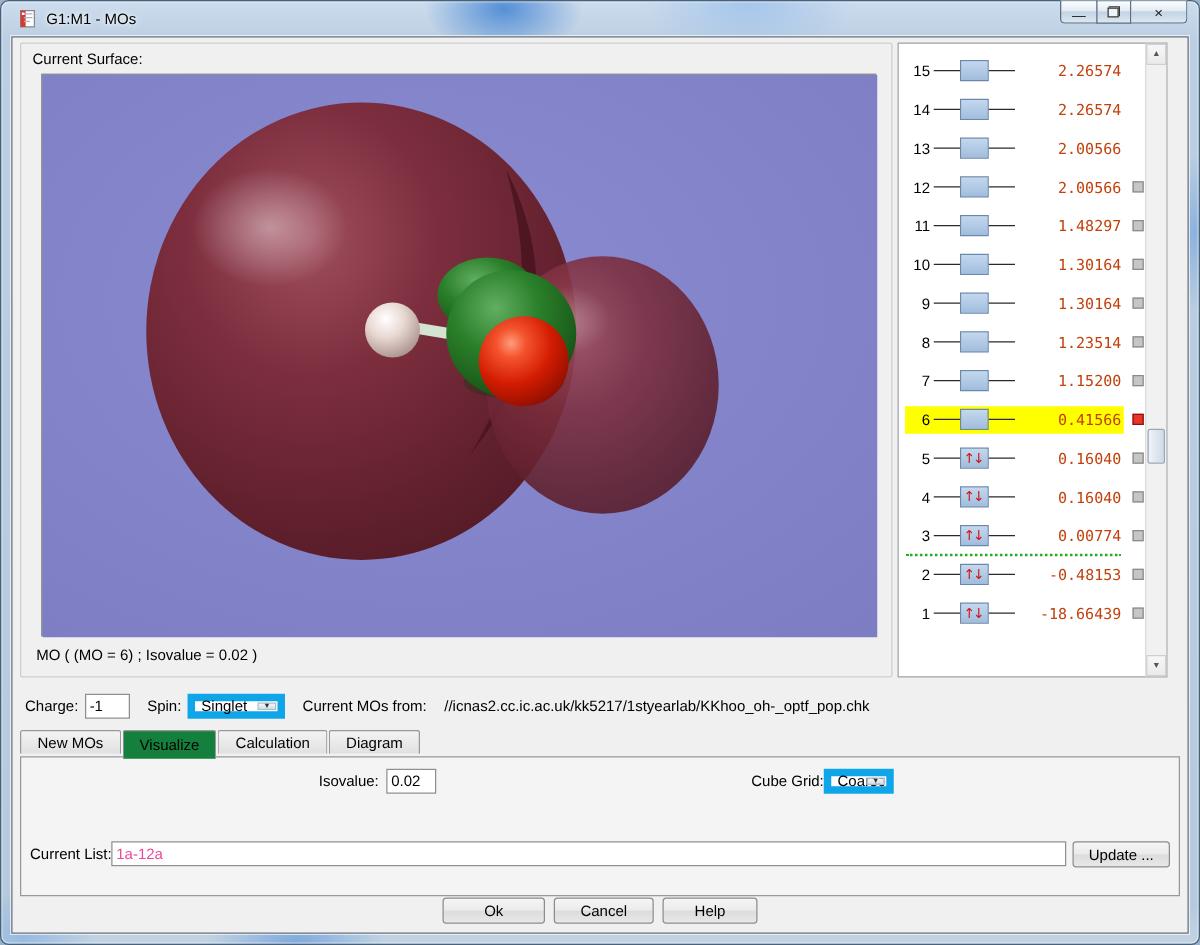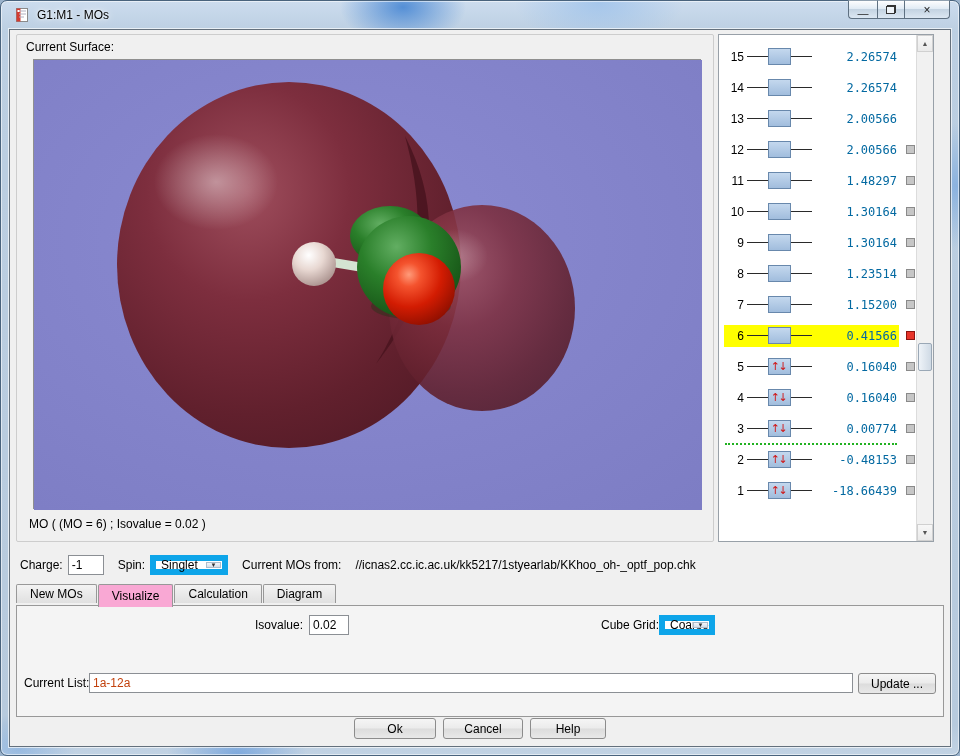--- a/index.html
+++ b/index.html
@@ -63,58 +63,58 @@
   .mo-main { display: flex; align-items: center; height: 22px; padding: 0 2px; }
   .mo-row.hl .mo-main { background: #ffff00; }
   .mo-num { width: 18px; text-align: right; margin-right: 3px; }
   .mo-line { width: 21px; height: 0; border-top: 1px solid #2a2a2a; }
   .mo-box {
     width: 23px; height: 17px; border: 1px solid #6888ac;
     background: linear-gradient(180deg, #c4d8ee, #a1bddd);
     display: flex; align-items: center; justify-content: center; flex: 0 0 auto;
   }
   .pair { font-size: 11px; line-height: 1; color: #d01414; letter-spacing: -1.5px; transform: translateX(-1px); font-family: "DejaVu Sans", sans-serif; }
-  .mo-energy { width: 82px; text-align: right; font-family: "DejaVu Sans Mono", monospace; font-size: 12px; color: #0369a1; margin-left: 3px; }
+  .mo-energy { width: 82px; text-align: right; font-family: "DejaVu Sans Mono", monospace; font-size: 12px; color: #c2410c; margin-left: 3px; }
   .mo-cb { width: 9px; height: 9px; margin-left: 7px; background: #c6c6c6; border: 1px solid #8a8a8a; visibility: hidden; flex: 0 0 auto; }
   .mo-row.cb .mo-cb { visibility: visible; }
   .mo-row.red-cb .mo-cb { background: #e8342a; border-color: #8c1410; }
   .mo-divider { height: 2px; margin: -1px 0 -1px 6px; width: 172px; border-top: 2px dotted #21b121; }
 
   .mo-scrollbar { position: absolute; top: 0; right: 0; bottom: 0; width: 17px; background: #f1f1f1; border-left: 1px solid #dcdcdc; }
   .sb-btn { position: absolute; left: 0; right: 0; height: 17px; display: flex; align-items: center; justify-content: center; font-size: 7px; color: #555; background: linear-gradient(#f7f7f7, #eaeaea); border: 1px solid #d0d0d0; }
   .sb-up { top: 0; } .sb-down { bottom: 0; }
   .sb-thumb { position: absolute; left: 1px; right: 1px; top: 308px; height: 28px; border: 1px solid #9aa8b6; border-radius: 2px; background: linear-gradient(90deg, #eef3f8, #cfdae5); }
 
   
   .row-settings { position: absolute; left: 10px; top: 524px; right: 8px; height: 21px; display: flex; align-items: center; white-space: nowrap; }
   .row-settings .lbl { margin-right: 5px; }
   .spin-lbl, .src-lbl { margin-left: 14px; }
   .src-path { margin-left: 9px; }
 
   input.text { border: 1px solid #8b8f94; background: #fff; font: 12px "Liberation Sans", sans-serif; padding: 1px 3px; height: 20px; color: #000; }
-  input.text.dim { color: #c2410c; }
+  input.text.dim { color: #ec4899; }
   .charge-input { width: 36px; }
 
   .combo { height: 20px; border: 6px solid #0ea5e9; background: #fff; position: relative; display: flex; align-items: center; padding: 0 20px 0 5px; }
   .combo-arrow-btn {
     position: absolute; top: 1px; right: 1px; bottom: 1px; width: 15px;
     background: linear-gradient(#f2f6fa, #d6dee8); border: 1px solid #aebdcb;
     display: flex; align-items: center; justify-content: center; font-size: 6px; color: #333;
   }
   .spin-combo { width: 78px; }
 
   
   .tabs { position: absolute; left: 6px; top: 554px; height: 22px; display: flex; align-items: flex-start; z-index: 3; }
   .tab {
     height: 19px; padding: 0 13px; margin-right: 1px;
     border: 1px solid #989898; border-bottom: none; border-radius: 2px 2px 0 0;
     background: linear-gradient(#f3f3f3, #e0e0e0);
     display: flex; align-items: center;
   }
-  .tab.active { height: 23px; background: #f9a8d4; margin-bottom: -1px; }
+  .tab.active { height: 23px; background: #15803d; margin-bottom: -1px; }
   .tab-panel { position: absolute; left: 6px; top: 575px; right: 6px; height: 112px; border: 1px solid #989898; background: #f4f4f4; z-index: 2; }
   .tp-row { position: absolute; left: 0; right: 0; height: 21px; }
   .r1 { top: 9px; } .r2 { top: 38px; } .r3 { top: 67px; }
   .tp-lbl { position: absolute; top: 3px; }
   .iso-lbl { left: 238px; }   .iso-input { position: absolute; left: 292px; top: 0; width: 40px; }
   .cube-lbl { left: 584px; }  .cube-combo { position: absolute; left: 642px; top: 0; width: 56px; }
   .addtype-lbl { left: 7px; } .addtype-combo { position: absolute; left: 63px; top: 0; width: 102px; }
   .addlist-lbl { left: 178px; } .addlist-input { position: absolute; left: 228px; right: 7px; top: 0; }
   .curlist-lbl { left: 7px; } .curlist-input { position: absolute; left: 72px; right: 90px; top: 0; }
   .update-btn { position: absolute; right: 7px; top: 0; width: 78px; }

